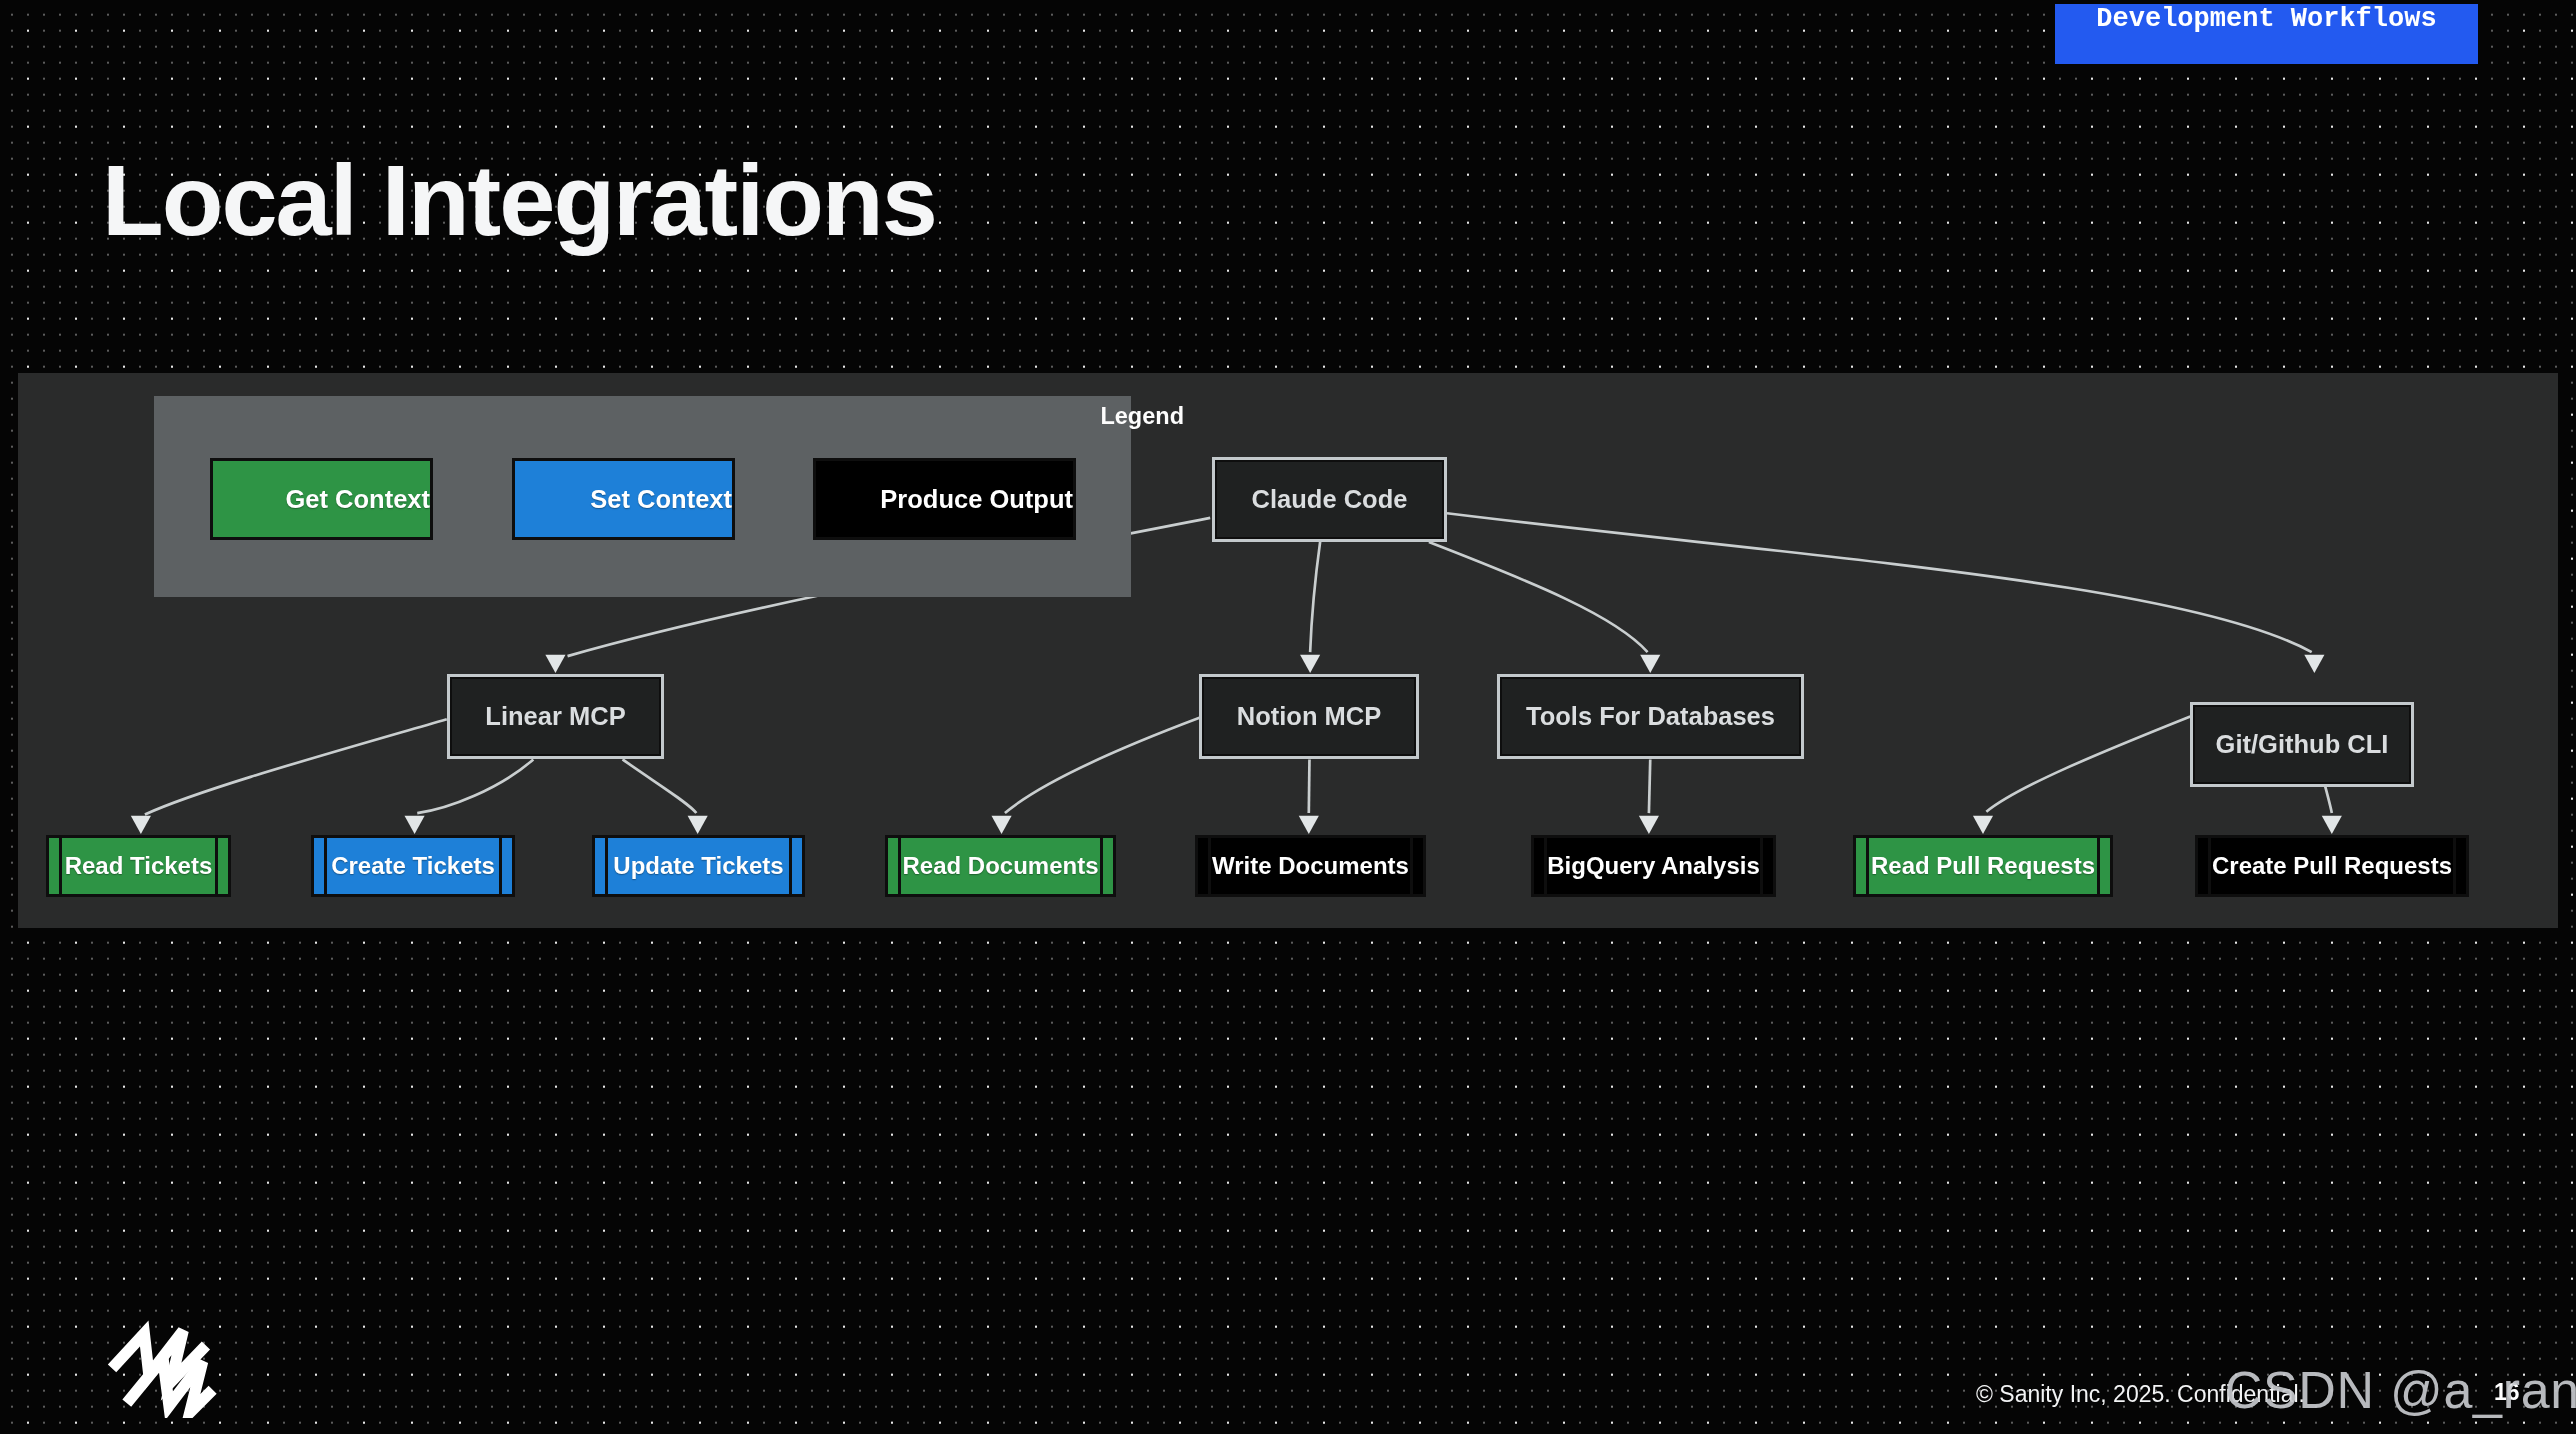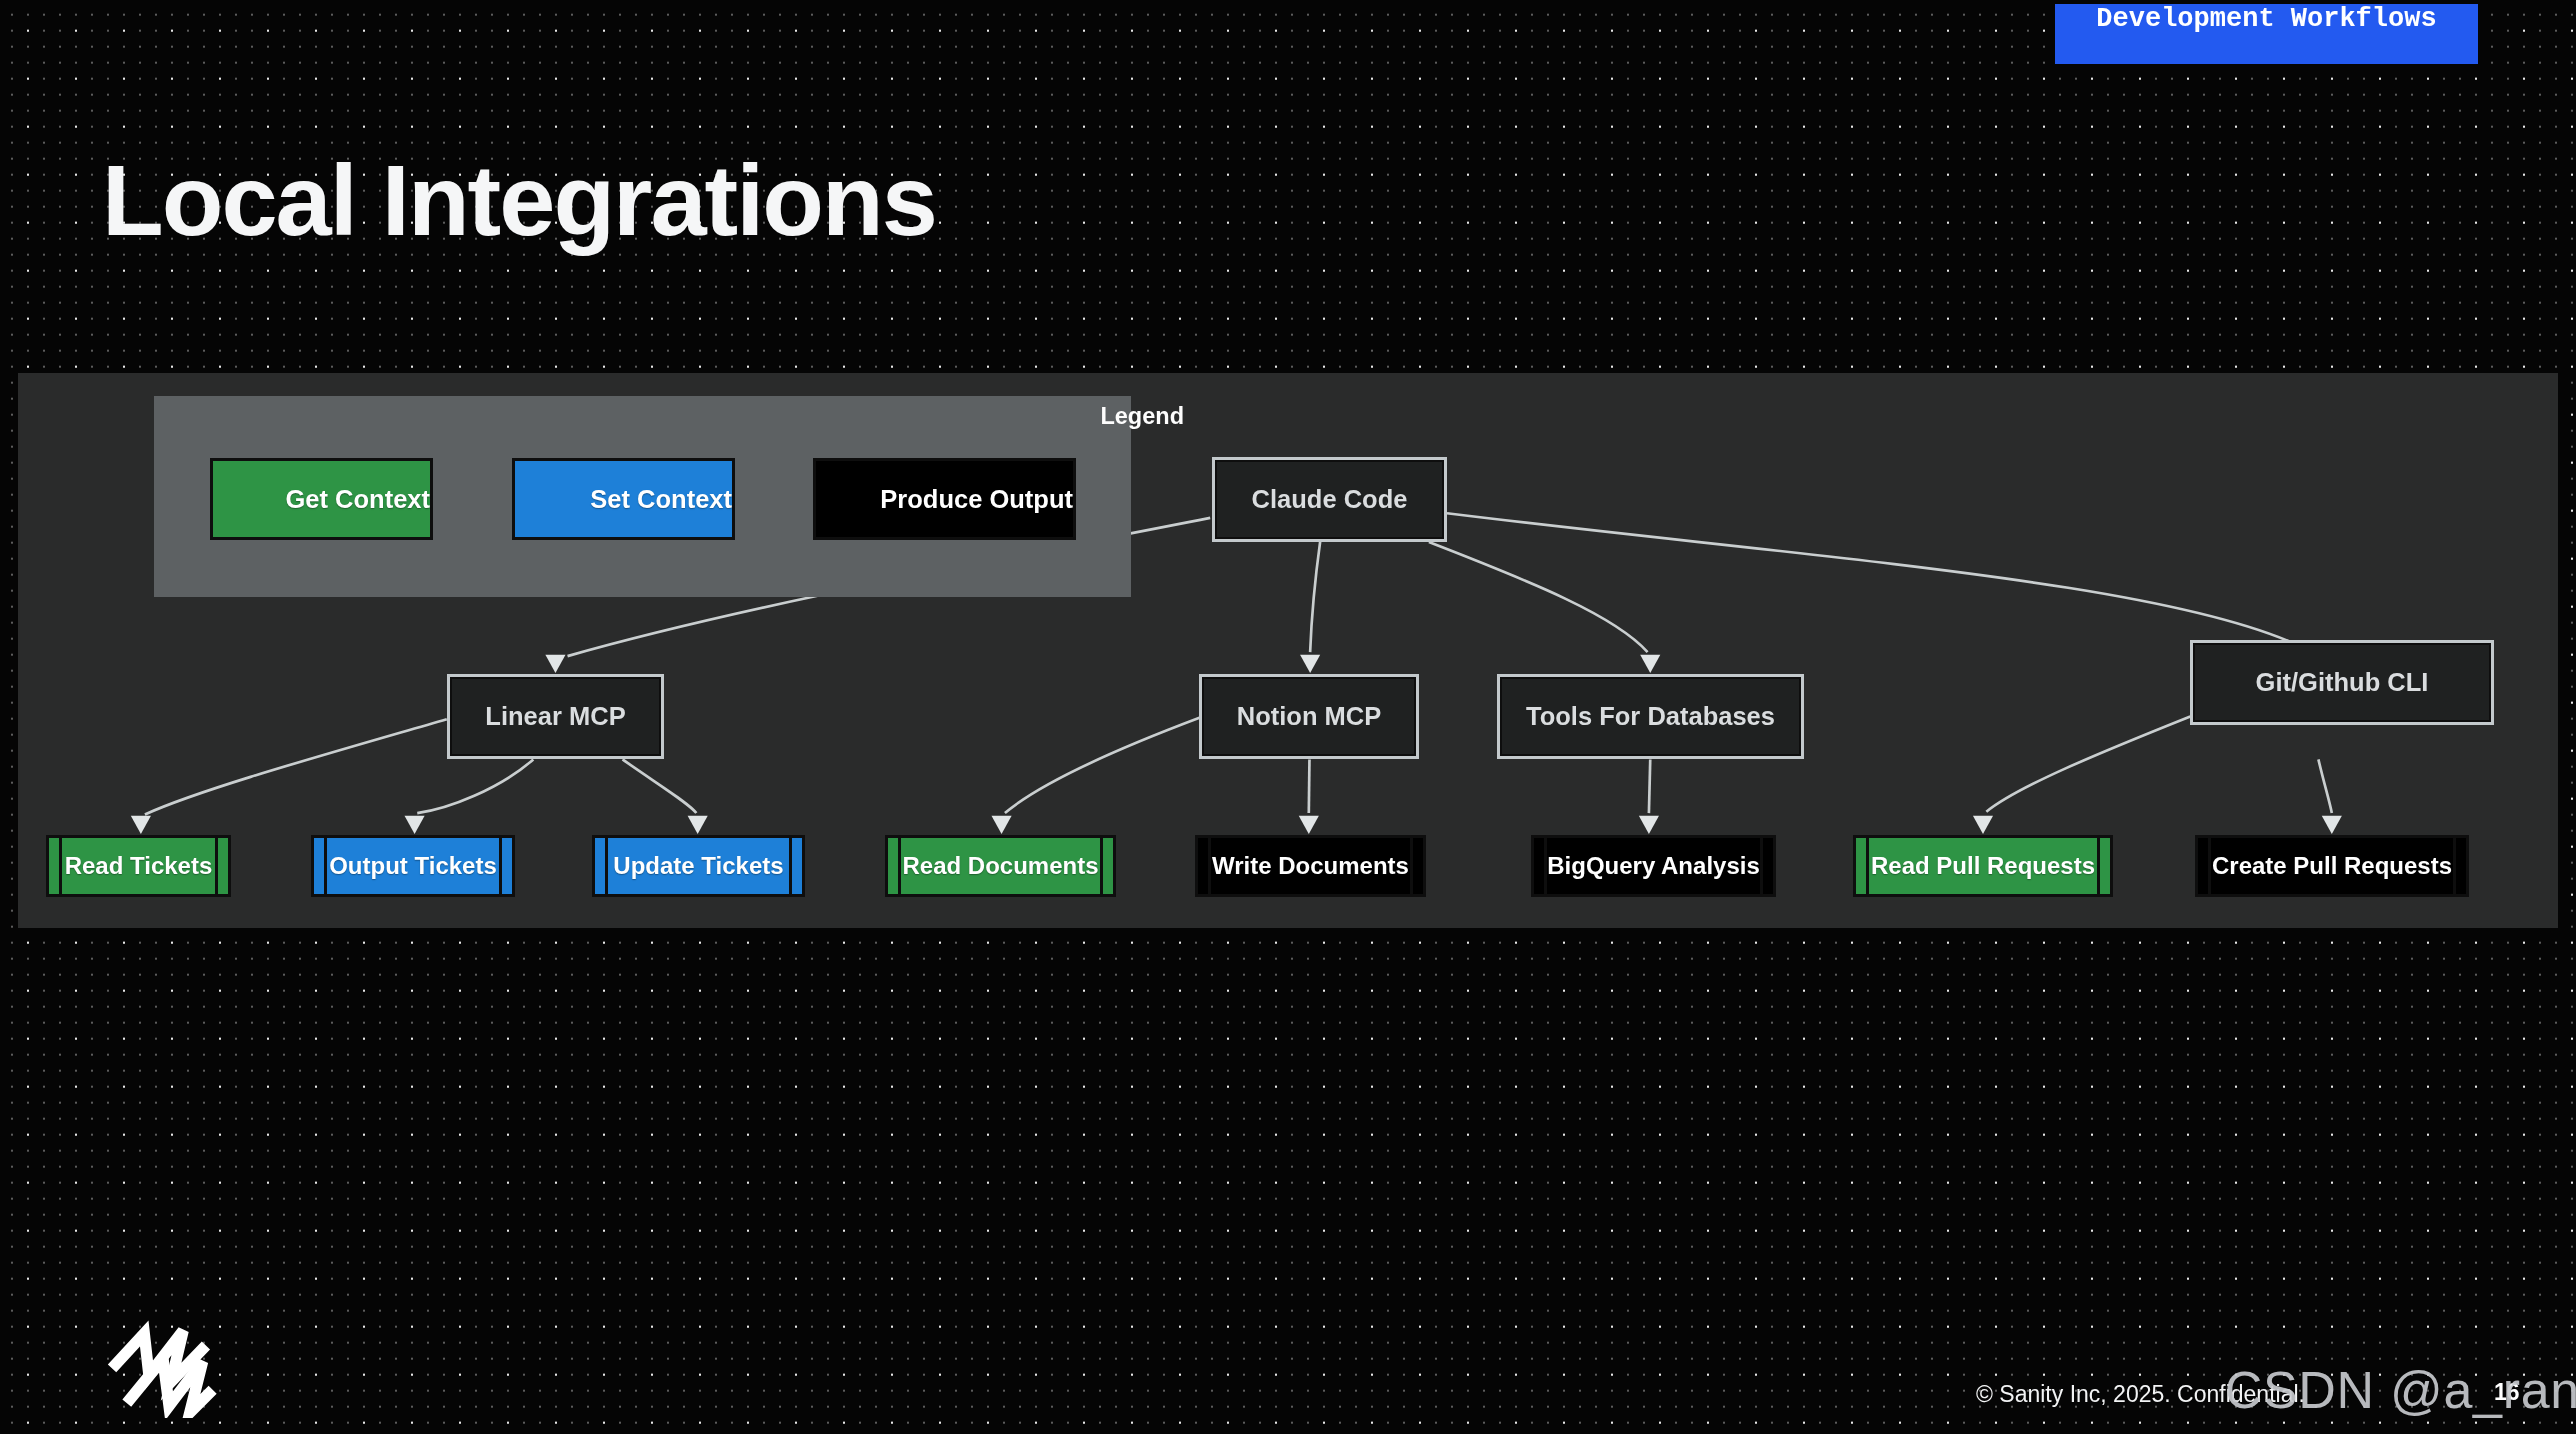--- a/index.html
+++ b/index.html
@@ -137,29 +137,29 @@
 
   <div class="node dark" style="left:447px;top:674px;width:217px;height:85px">
     <span>Linear MCP</span>
   </div>
   <div class="node dark" style="left:1199px;top:674px;width:220px;height:85px">
     <span>Notion MCP</span>
   </div>
   <div class="node dark" style="left:1497px;top:674px;width:307px;height:85px">
     <span>Tools For Databases</span>
   </div>
-  <div class="node dark" style="left:2190px;top:640px;width:304px;height:85px">
+  <div class="node dark" style="left:2190px;top:702px;width:224px;height:85px">
     <span>Git/Github CLI</span>
   </div>
 
   <div class="node sub green" style="left:46px;top:835px;width:185px;height:62px">
     <span>Read Tickets</span>
   </div>
   <div class="node sub blue" style="left:311px;top:835px;width:204px;height:62px">
-    <span>Output Tickets</span>
+    <span>Create Tickets</span>
   </div>
   <div class="node sub blue" style="left:592px;top:835px;width:213px;height:62px">
     <span>Update Tickets</span>
   </div>
   <div class="node sub green" style="left:885px;top:835px;width:231px;height:62px">
     <span>Read Documents</span>
   </div>
   <div class="node sub orange" style="left:1195px;top:835px;width:231px;height:62px">
     <span>Write Documents</span>
   </div>

